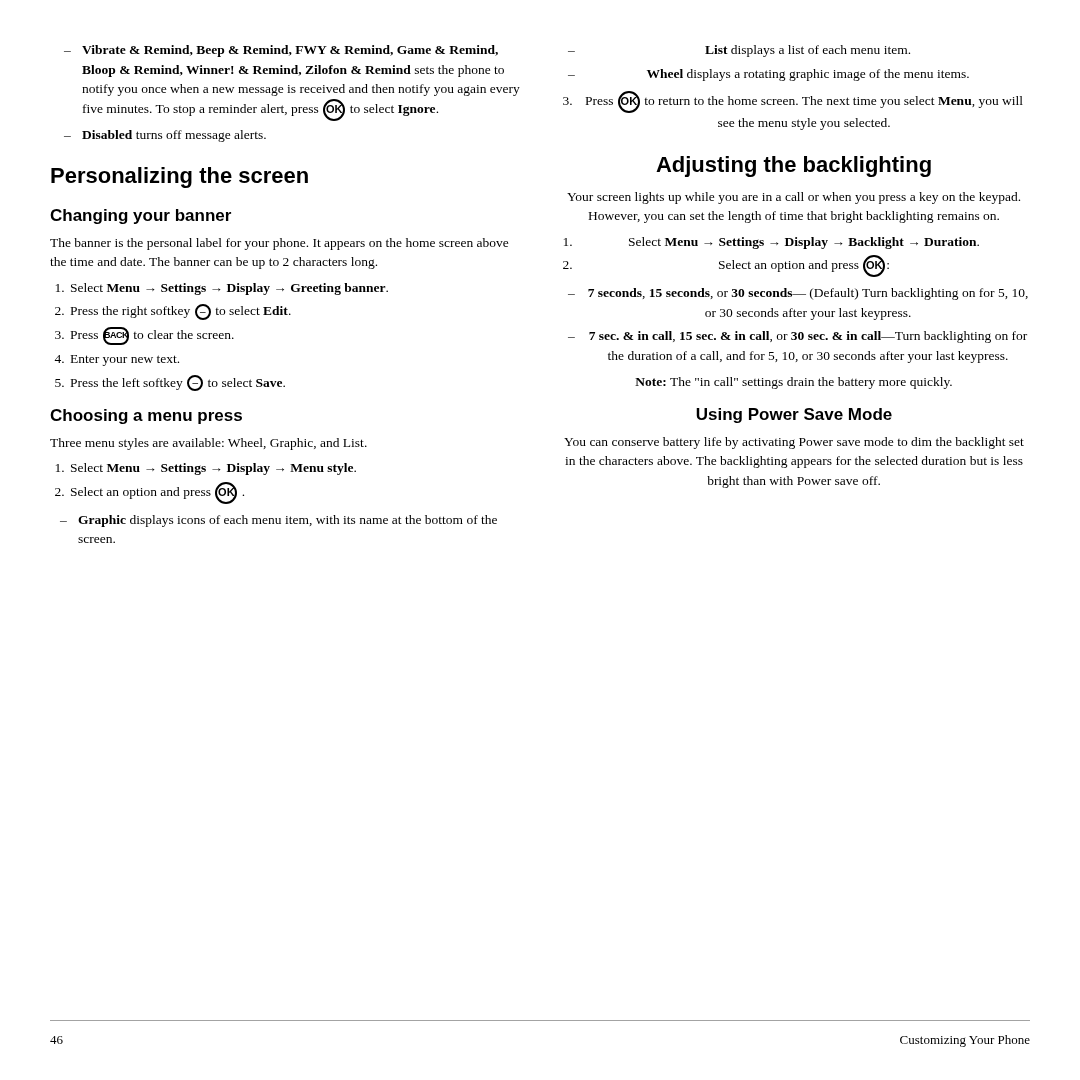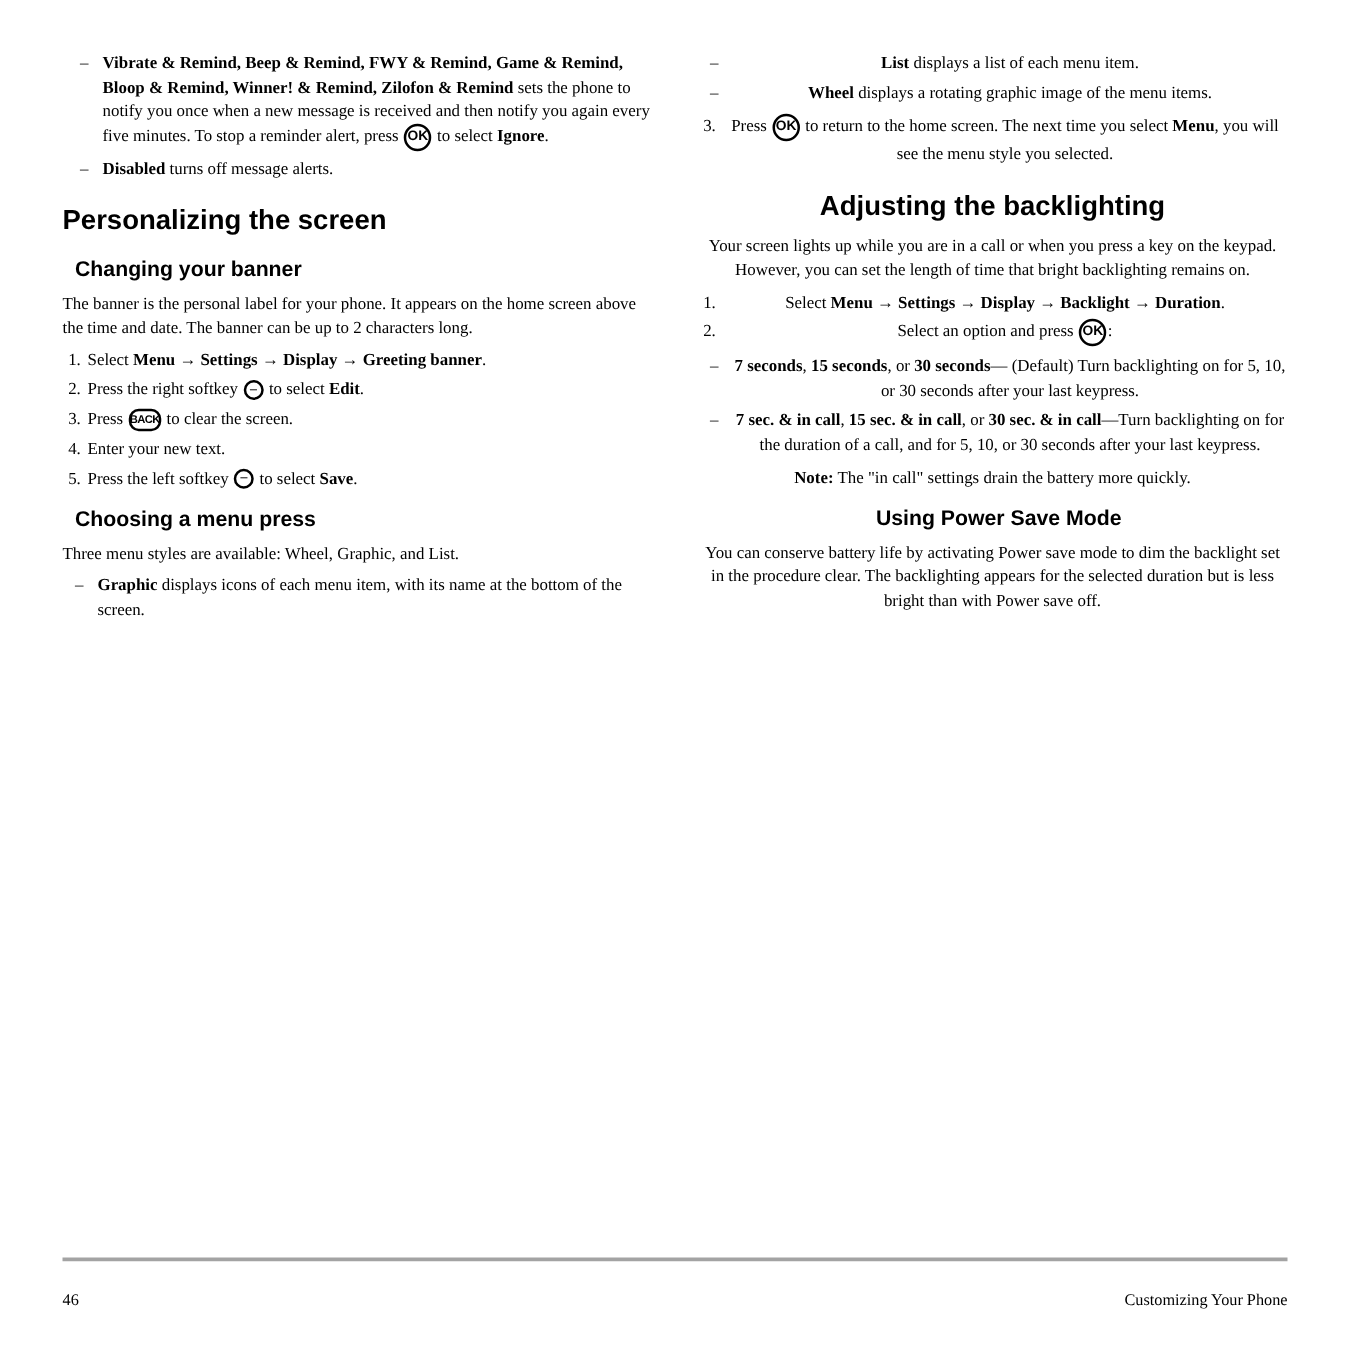--- a/index.html
+++ b/index.html
@@ -30,39 +30,38 @@
       max-width: 480px;
     }
     .right-col {
       flex: 1;
       text-align: center;
     }
     .footer {
       display: flex;
       justify-content: space-between;
       align-items: center;
-      border-top: 3px solid #a3a3a3;
-      padding-top: 22px;
+      border-top: 1px solid #a3a3a3;
+      padding-top: 10px;
       margin-top: 10px;
       font-size: 13px;
     }
     h2.section-title {
       font-size: 22px;
       font-weight: bold;
       margin-top: 16px;
       margin-bottom: 6px;
       font-family: Arial, Helvetica, sans-serif;
     }
     h3.subsection-title {
       font-size: 17px;
       font-weight: bold;
       margin-top: 12px;
       margin-bottom: 4px;
       font-family: Arial, Helvetica, sans-serif;
-      margin-left: 10px;
     }
     p {
       margin-bottom: 6px;
       font-size: 13.5px;
     }
     ol {
       margin-left: 18px;
       margin-bottom: 6px;
     }
     ol li {
@@ -167,20 +166,24 @@
       <ol>
         <li>Select <span class="bold">Menu → Settings → Display → Greeting banner</span>.</li>
         <li>Press the right softkey <span class="soft-btn">–</span> to select <span class="bold">Edit</span>.</li>
         <li>Press <span class="back-btn">BACK</span> to clear the screen.</li>
         <li>Enter your new text.</li>
         <li>Press the left softkey <span class="soft-btn">–</span> to select <span class="bold">Save</span>.</li>
       </ol>
 
       <h3 class="subsection-title">Choosing a menu press</h3>
       <p>Three menu styles are available: Wheel, Graphic, and List.</p>
+      <ol>
+        <li>Select <span class="bold">Menu → Settings → Display → Menu style</span>.</li>
+        <li>Select an option and press <span class="ok-btn">OK</span> .</li>
+      </ol>
       <ul class="dash-list indent-list">
         <li><span class="bold">Graphic</span> displays icons of each menu item, with its name at the bottom of the screen.</li>
       </ul>
     </div>
 
     <div class="right-col">
 
       <ul class="dash-list" style="margin-top:0; margin-bottom:8px;">
         <li><span class="bold">List</span> displays a list of each menu item.</li>
         <li><span class="bold">Wheel</span> displays a rotating graphic image of the menu items.</li>
@@ -195,21 +198,21 @@
         <li>Select <span class="bold">Menu → Settings → Display → Backlight → Duration</span>.</li>
         <li>Select an option and press <span class="ok-btn">OK</span>:</li>
       </ol>
       <ul class="dash-list indent-list">
         <li><span class="bold">7 seconds</span>, <span class="bold">15 seconds</span>, or <span class="bold">30 seconds</span>— (Default) Turn backlighting on for 5, 10, or 30 seconds after your last keypress.</li>
         <li><span class="bold">7 sec. &amp; in call</span>, <span class="bold">15 sec. &amp; in call</span>, or <span class="bold">30 sec. &amp; in call</span>—Turn backlighting on for the duration of a call, and for 5, 10, or 30 seconds after your last keypress.</li>
       </ul>
       <p class="note-text"><span class="bold">Note:</span> The "in call" settings drain the battery more quickly.</p>
 
       <h3 class="subsection-title">Using Power Save Mode</h3>
-      <p>You can conserve battery life by activating Power save mode to dim the backlight set in the procedure clear. The backlighting appears for the selected duration but is less bright than with Power save off.</p>
+      <p>You can conserve battery life by activating Power save mode to dim the backlight set in the characters above. The backlighting appears for the selected duration but is less bright than with Power save off.</p>
     </div>
   </div>
 
   <div class="footer">
     <span>46</span>
     <span>Customizing Your Phone</span>
   </div>
 </div>
 
 </body></html>

